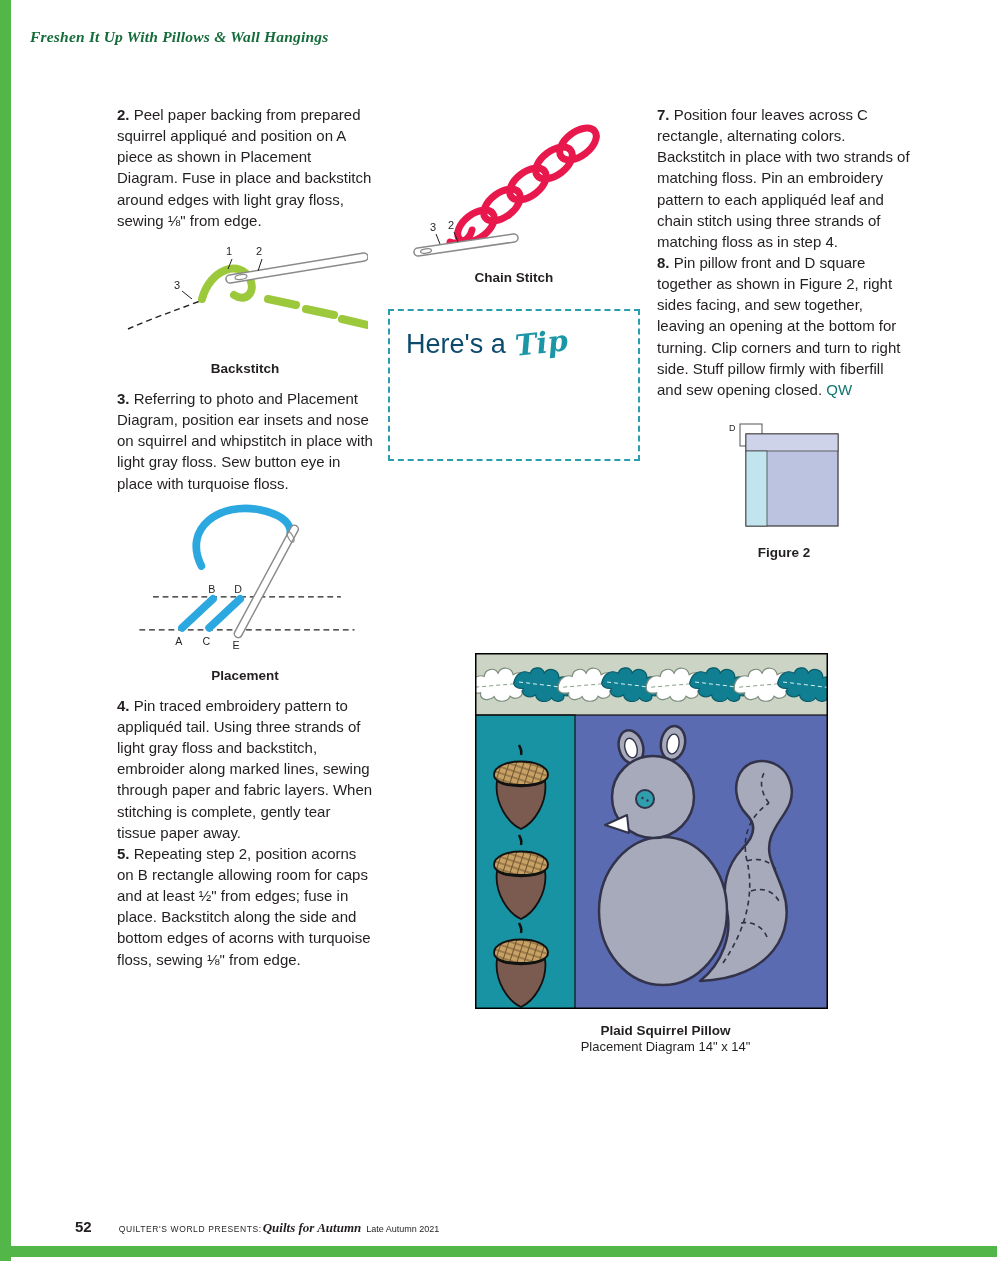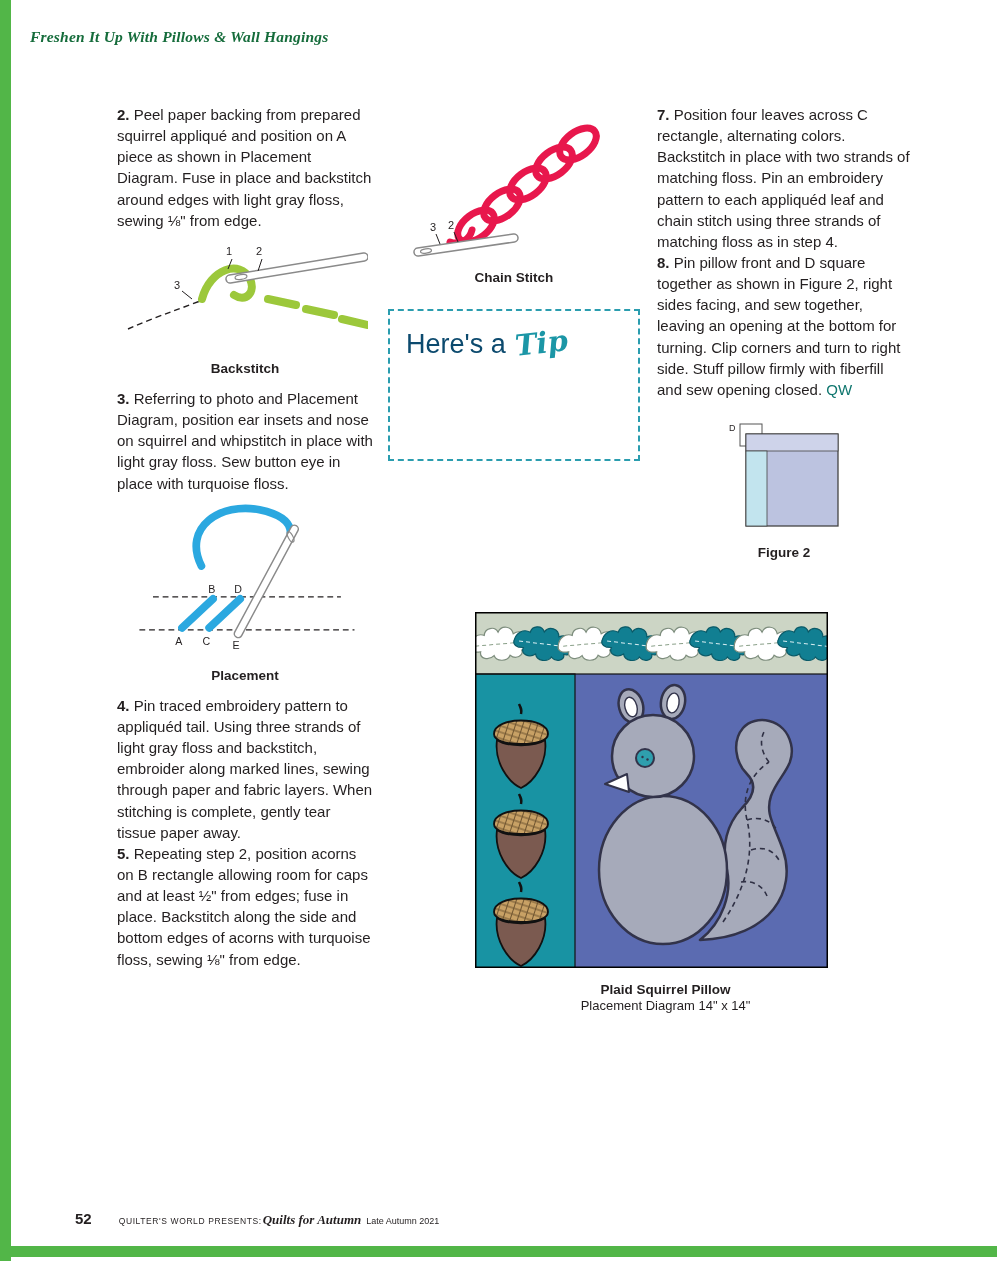--- a/index.html
+++ b/index.html
@@ -30,26 +30,26 @@
   .thread-blue{stroke:#2ba8e0;stroke-width:8;stroke-linecap:round;fill:none;}
   .thread-red{stroke:#e8174c;stroke-width:7;stroke-linecap:round;fill:none;}
   .fabric-dash{stroke:#231f20;stroke-width:1.4;stroke-dasharray:6,4;fill:none;}
   .tip-box{margin-top:22px;border:2px dashed #2a9daf;padding:12px 16px 14px 16px;box-sizing:border-box;min-height:152px;}
   .tip-lead{font-size:27px;font-weight:400;color:#0c4a6e;}
   .tip-script{display:inline-block;margin-left:9px;font-family:"DejaVu Serif",serif;font-style:italic;
         font-weight:bold;font-size:29px;color:#1b96a6;transform:rotate(-6deg);}
   .tip-body{margin-top:10px;font-style:italic;font-size:14.5px;line-height:1.4;color:#1d1d1f;font-weight:500;}
   .qw{color:#0f766e;font-weight:normal;}
   .fig2-wrap{margin-top:20px;text-align:center;}
-  .placement{position:absolute;left:475px;top:612px;width:381px;}
+  .placement{position:absolute;left:475px;top:653px;width:381px;}
   .placement-cap{margin-top:10px;text-align:center;}
   .placement-title{font-weight:bold;font-size:13.5px;}
   .placement-sub{font-size:13px;margin-top:1px;}
   .footer{position:absolute;left:75px;top:1210px;display:flex;align-items:baseline;}
-  .f-num{font-weight:bold;font-size:15px;}
+  .f-num{font-weight:bold;font-size:15px;margin-top:8px;}
   .f-presents{margin-left:27px;font-size:8.5px;letter-spacing:.6px;}
   .f-series{margin-left:1px;font-family:"Liberation Serif",serif;font-style:italic;font-weight:bold;font-size:13px;}
   .f-issue{margin-left:5px;font-size:9px;}
   .leaf-w{fill:#ffffff;stroke:#7d8d7d;stroke-width:1.2;}
   .leaf-t{fill:#117f92;stroke:#0a5a68;stroke-width:1.2;}
   .vein-w{stroke:#8aa089;stroke-width:1;stroke-dasharray:4,3;fill:none;}
   .vein-t{stroke:#d8eef2;stroke-width:1;stroke-dasharray:4,3;fill:none;}
   .stitch{stroke:#2f3044;stroke-width:1.6;stroke-dasharray:5,4;fill:none;}
 </style>
 </head>

